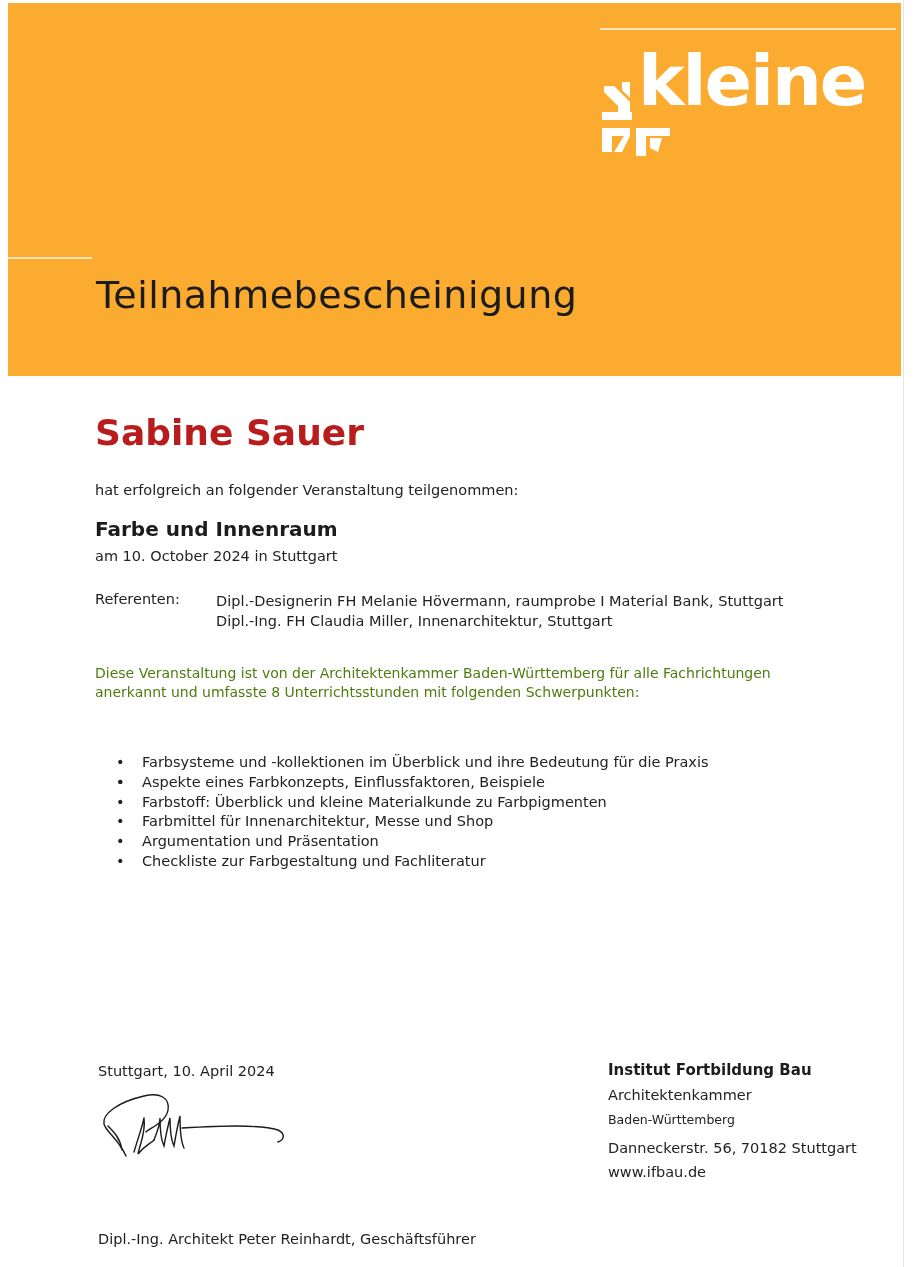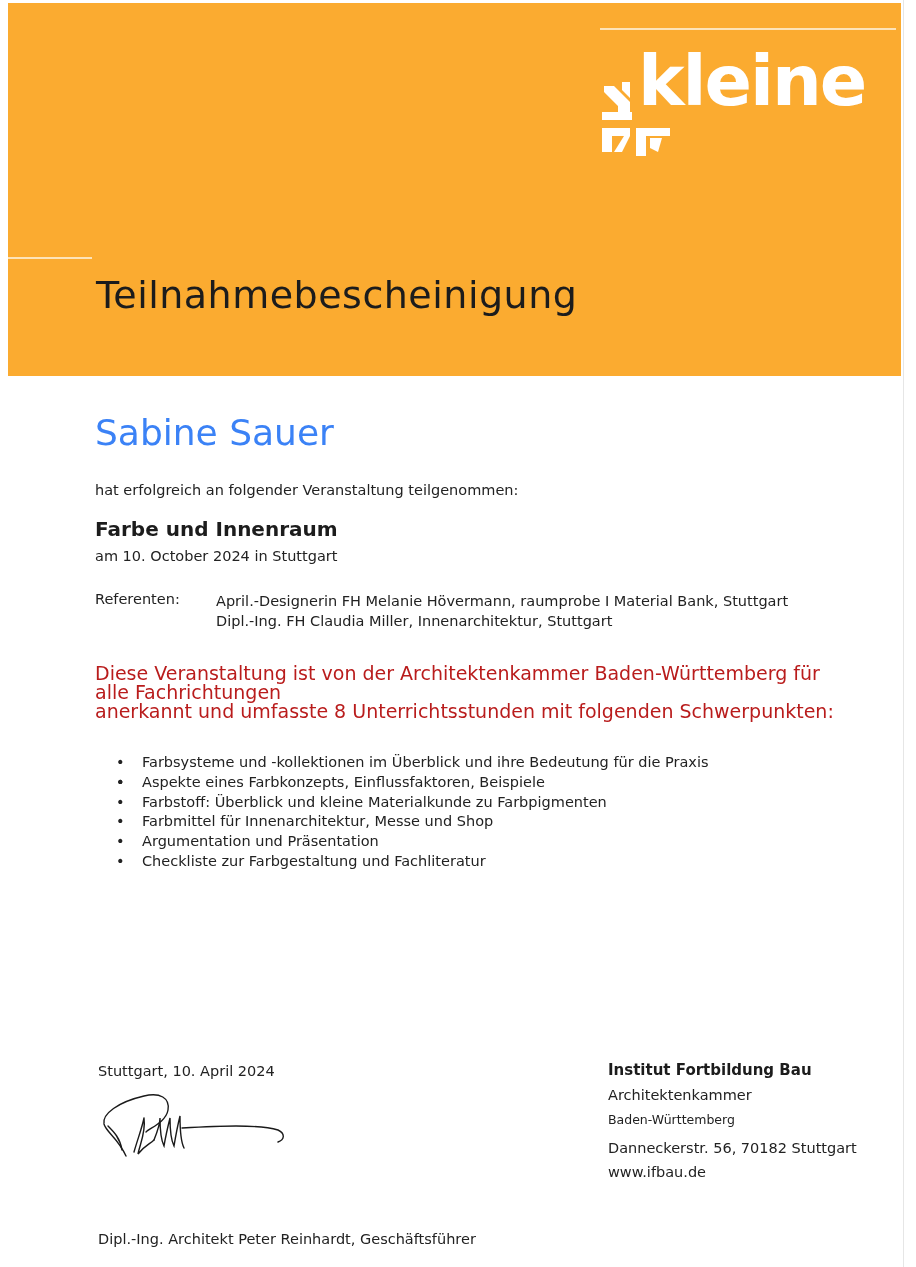--- a/index.html
+++ b/index.html
@@ -29,30 +29,30 @@
       position: absolute; left: 38px; top: -14px;
       font-family: "DejaVu Sans", sans-serif; font-weight: bold; font-size: 70px;
       color: #ffffff; letter-spacing: -2px; line-height: 1;
     }
     .doc-title {
       position: absolute; left: 95px; top: 272px;
       font-size: 38px; color: #1c1c1c; letter-spacing: 0.5px; margin: 1px; font-weight: normal;
     }
     .recipient {
       position: absolute; left: 95px; top: 412px;
-      font-size: 36px; color: #3b82f6; margin: 0; font-weight: normal;
+      font-size: 36px; color: #b91c1c; margin: 0; font-weight: bold;
     }
     .txt { position: absolute; font-size: 14.5px; color: #222; white-space: nowrap; }
     .course-title {
       position: absolute; left: 95px; top: 517px;
       font-size: 20px; font-weight: bold; color: #1c1c1c; margin: 0;
     }
     .ref-label { left: 95px; top: 591px; }
     .ref-lines { position: absolute; left: 216px; top: 591px; font-size: 14.5px; color: #222; line-height: 20px; white-space: nowrap; }
-    .intro { position: absolute; left: 95px; top: 664px; font-size: 19px; line-height: 19px; color: #b91c1c; width: 760px; }
+    .intro { position: absolute; left: 95px; top: 664px; font-size: 14px; line-height: 19px; color: #4d7c0f; width: 760px; }
     .topics {
       position: absolute; left: 110px; top: 753px; margin: 0; padding: 0; list-style: none;
       font-size: 14.5px; color: #222; line-height: 19.8px;
     }
     .topics li { position: relative; padding-left: 32px; white-space: nowrap; }
     .topics li .bullet { position: absolute; left: 6px; top: 0; }
     .place-date { left: 98px; top: 1063px; }
     .signature { position: absolute; left: 98px; top: 1088px; width: 200px; height: 70px; }
     .signer { left: 98px; top: 1231px; }
     .org-name { position: absolute; left: 608px; top: 1061px; font-size: 15px; font-weight: bold; color: #1c1c1c; }
@@ -91,21 +91,21 @@
 <h2 class="recipient">Sabine Sauer</h2>
 
 <div class="txt" style="left:95px; top:482px;">hat erfolgreich an folgender Veranstaltung teilgenommen:</div>
 
 <h3 class="course-title">Farbe und Innenraum</h3>
 
 <div class="txt" style="left:95px; top:548px;">am 10. October 2024 in Stuttgart</div>
 
 <div class="txt ref-label">Referenten:</div>
 <div class="ref-lines">
-  <div>April.-Designerin FH Melanie Hövermann, raumprobe I Material Bank, Stuttgart</div>
+  <div>Dipl.-Designerin FH Melanie Hövermann, raumprobe I Material Bank, Stuttgart</div>
   <div>Dipl.-Ing. FH Claudia Miller, Innenarchitektur, Stuttgart</div>
 </div>
 
 <div class="intro">
   <div>Diese Veranstaltung ist von der Architektenkammer Baden-Württemberg für alle Fachrichtungen</div>
   <div>anerkannt und umfasste 8 Unterrichtsstunden mit folgenden Schwerpunkten:</div>
 </div>
 
 <ul class="topics">
   <li><span class="bullet">•</span><span>Farbsysteme und -kollektionen im Überblick und ihre Bedeutung für die Praxis</span></li>

